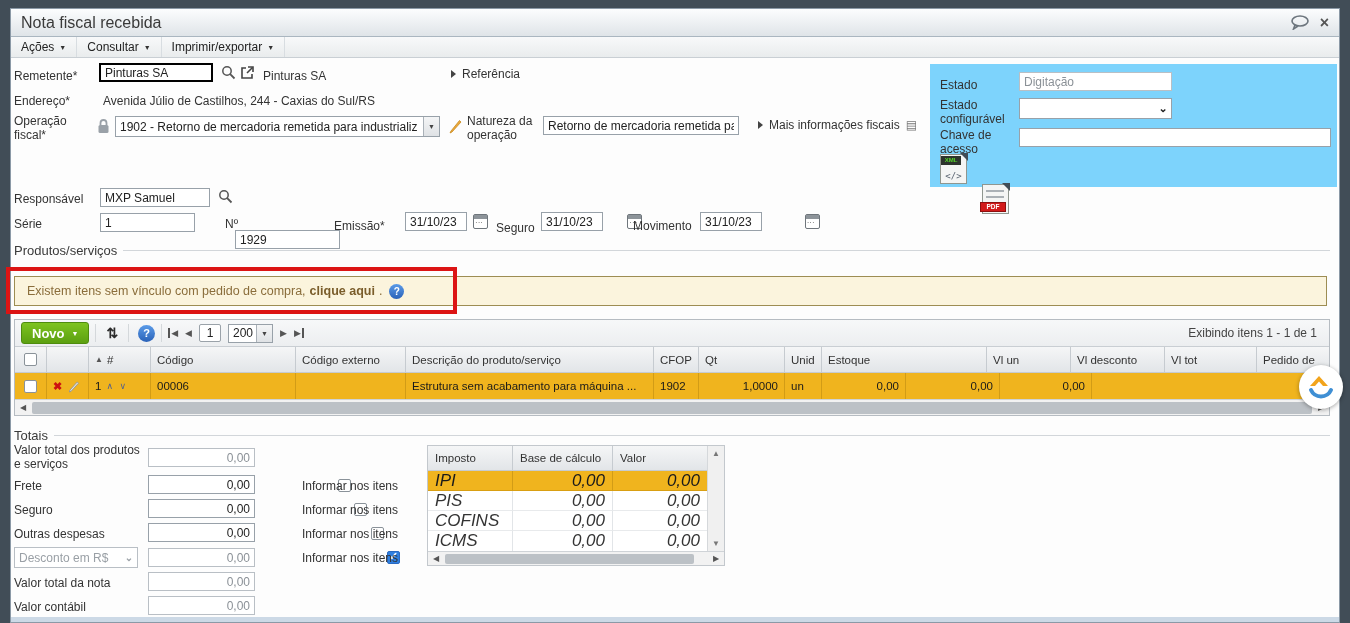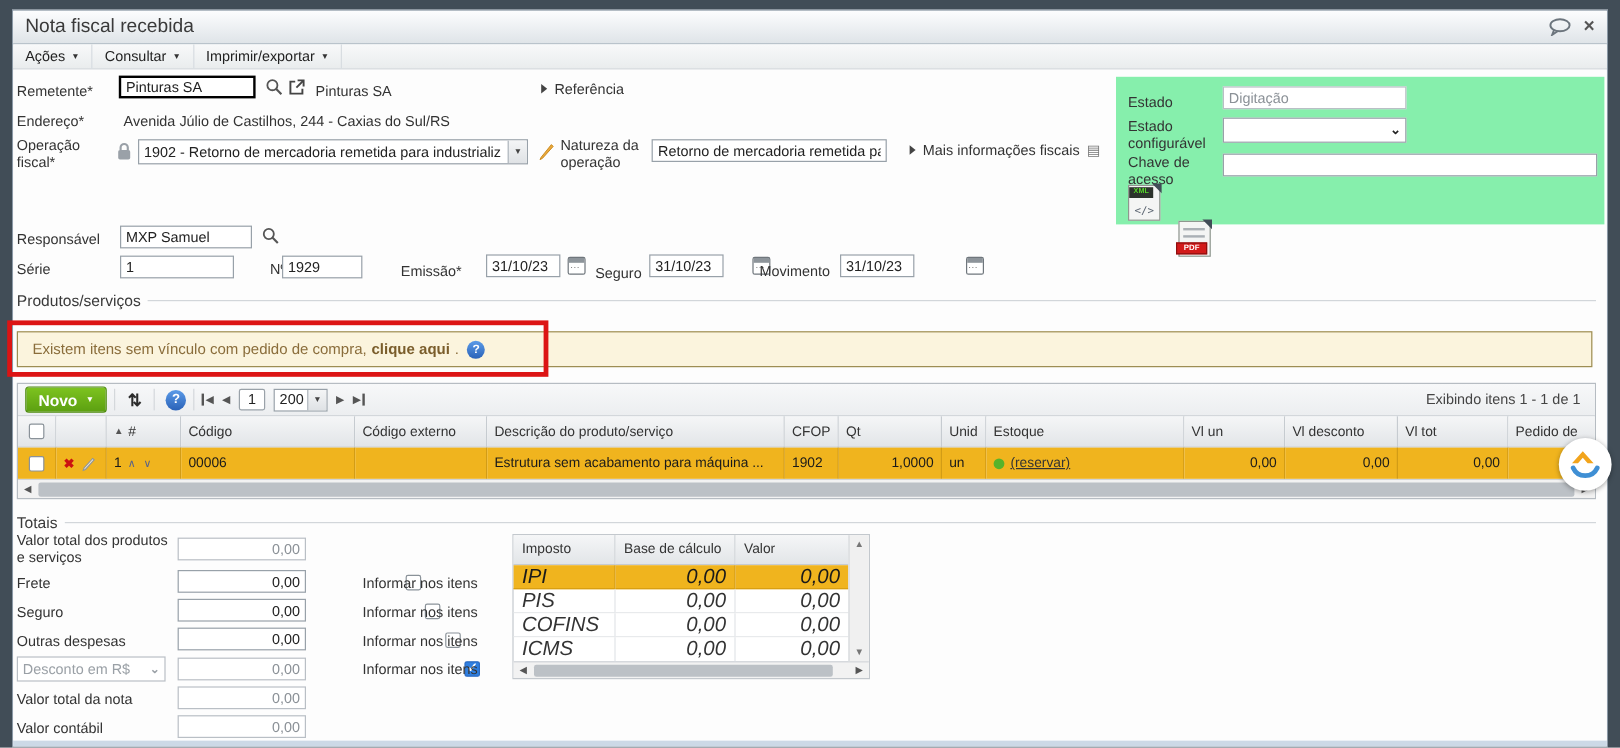--- a/index.html
+++ b/index.html
@@ -27,21 +27,21 @@
   .combo { border:1px solid #98a1a9; background:#fff; height:21px; display:flex; align-items:center; overflow:hidden; }
   .combo .cv { flex:1; padding:0 4px; white-space:nowrap; overflow:hidden; font-size:12px; color:#222; }
   .combo .carrow { width:16px; align-self:stretch; border-left:1px solid #aab1b8; background:linear-gradient(#f4f5f6,#dfe2e5); display:flex; align-items:center; justify-content:center; font-size:7px; color:#444; }
   .combo.dis { border-color:#b9bfc5; }
   .combo.dis .cv { color:#9aa0a6; }
   .combo.plain .carrow { border-left:none; background:none; font-size:11px; font-weight:bold; }
 
   .arrowlink { display:flex; align-items:center; gap:6px; color:#333; cursor:pointer; }
   .arrowlink .tri { width:0; height:0; border-left:5px solid #444; border-top:4px solid transparent; border-bottom:4px solid transparent; }
 
-  .estado-panel { background:#86efac; }
+  .estado-panel { background:#7dd3fc; }
 
   .group-head { display:flex; align-items:center; gap:6px; }
   .group-head .gl { font-size:13px; color:#3a3a3a; white-space:nowrap; }
   .group-head .gline { flex:1; border-top:1px solid #d2d6da; }
 
   .banner { background:#fbf4dd; border:1px solid #9d8d53; color:#8a6d3b; font-size:12.5px; display:flex; align-items:center; gap:4px; padding:0 12px; }
   .banner b { color:#7a5d2b; }
   .qicon { width:15px; height:15px; border-radius:50%; background:linear-gradient(#5b9be8,#2a62b8); color:#fff; font-size:10px; font-weight:bold; display:inline-flex; align-items:center; justify-content:center; margin-left:3px; }
   .red-annotation { border:4px solid #dc1414; pointer-events:none; z-index:50; }
 
@@ -218,21 +218,21 @@
       <svg width="15" height="15" viewBox="0 0 15 15">
           <circle cx="6" cy="6" r="4.2" fill="none" stroke="#555" stroke-width="1.5"></circle>
           <line x1="9.2" y1="9.2" x2="13.5" y2="13.5" stroke="#555" stroke-width="1.8"></line>
         </svg>
     </span>
 
     
     <div class="abs lbl" style="left:3px;top:159px;">Série</div>
     <input class="abs box" style="left: 89px; top: 155px; width: 95px;" value="1">
     <div class="abs lbl" style="left:214px;top:159px;">Nº</div>
-    <input class="abs box" style="left: 224px; top: 155px; width: 67px;" value="1929">
+    <input class="abs box" style="left: 224px; top: 172px; width: 105px;" value="1929">
     <div class="abs lbl" style="left:323px;top:161px;">Emissão*</div>
     <input class="abs box" style="left: 394px; top: 154px; width: 62px;" value="31/10/23">
     <span class="abs cal" style="left:462px;top:156px;"></span>
     <div class="abs lbl" style="left:485px;top:163px;">Seguro</div>
     <input class="abs box" style="left: 530px; top: 154px; width: 62px;" value="31/10/23">
     <span class="abs cal" style="left:598px;top:156px;"></span>
     <div class="abs lbl" style="left:622px;top:161px;">Movimento</div>
     <input class="abs box" style="left: 689px; top: 154px; width: 62px;" value="31/10/23">
     <span class="abs cal" style="left:757px;top:156px;"></span>
 
@@ -315,24 +315,20 @@
         <div class="rcell" style="width:62px;">
             <span>1</span>
             <span class="updown">∧ ∨</span>
           </div>
         <div class="rcell" style="width:145px;">00006</div>
         <div class="rcell" style="width:110px;"></div>
         <div class="rcell" style="width:248px;">Estrutura sem acabamento para máquina ...</div>
         <div class="rcell" style="width:45px;">1902</div>
         <div class="rcell ar" style="width:86px;">1,0000</div>
         <div class="rcell" style="width:37px;">un</div>
-        <div class="rcell" style="width:165px;">
-          <span class="dot"></span>
-          <span class="rlink">(reservar)</span>
-        </div>
         <div class="rcell ar" style="width:84px;">0,00</div>
         <div class="rcell ar" style="width:94px;">0,00</div>
         <div class="rcell ar" style="width:92px;">0,00</div>
         <div class="rcell" style="flex:1;border-right:none;"></div>
       </div>
 
       <div class="hscroll">
         <span class="sarrow">◀</span>
         <span class="thumb"></span>
         <span class="sarrow">▶</span>

